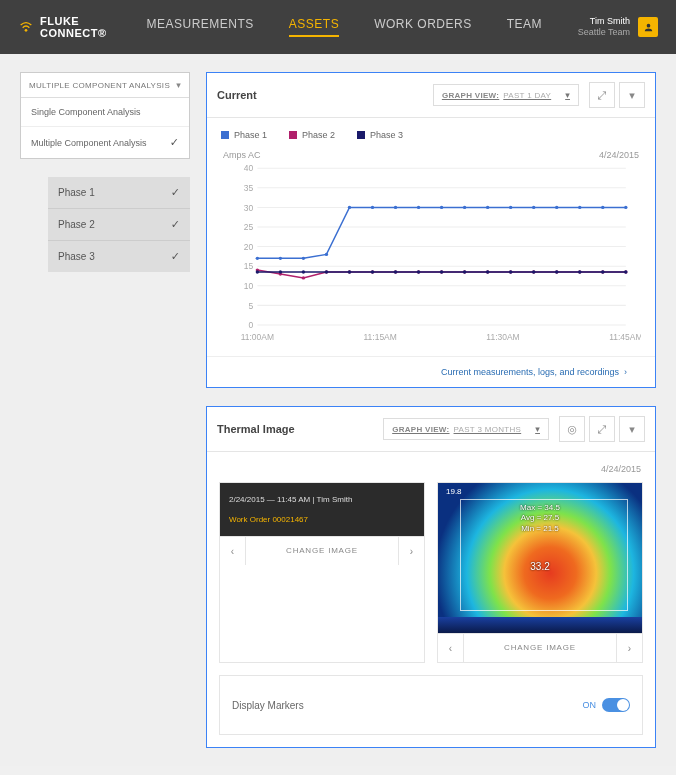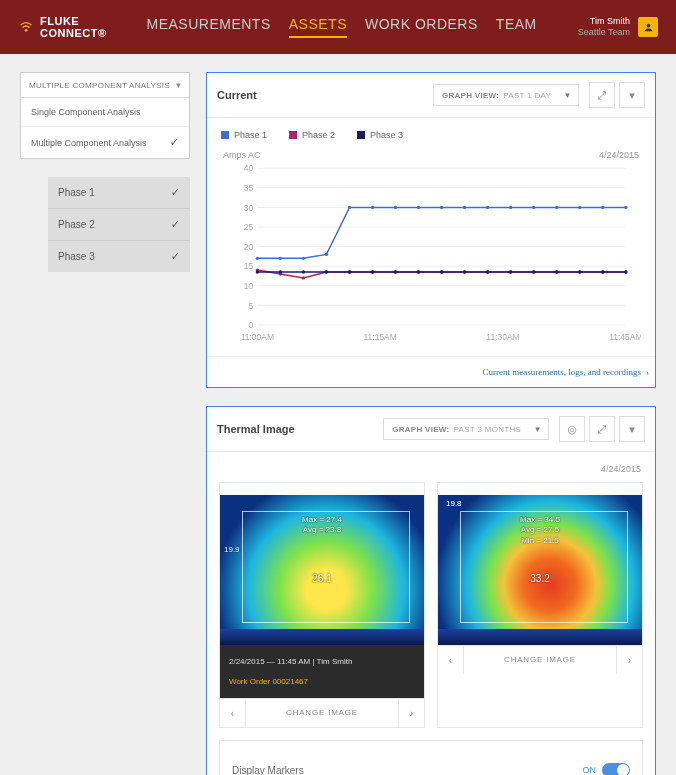--- a/index.html
+++ b/index.html
@@ -1,20 +1,20 @@
 <!DOCTYPE html>
 <html><head>
 <meta charset="utf-8">
 <style>
   * { box-sizing: border-box; margin: 0; padding: 0; }
   body { font-family: Arial, Helvetica, sans-serif; background: #f0f0f0; width: 676px; font-size: 11px; color: #333; }
-  header { background: #7f1d1d; color: #fff; height: 54px; display: flex; align-items: center; padding: 0 18px; }
+  header { background: #404040; color: #fff; height: 54px; display: flex; align-items: center; padding: 0 18px; }
   .logo { display: flex; align-items: center; gap: 6px; font-weight: bold; letter-spacing: 0.5px; font-size: 11px; }
   .logo-mark { width: 16px; height: 16px; }
-  nav { display: flex; gap: 18px; margin-left: 40px; font-size: 14px; letter-spacing: 0.5px; }
+  nav { display: flex; gap: 35px; margin-left: 40px; font-size: 12px; letter-spacing: 0.5px; }
   nav a { color: #ccc; text-decoration: none; padding-bottom: 4px; cursor: pointer; }
   nav a.active { color: #f5b400; border-bottom: 2px solid #f5b400; }
   .user { margin-left: auto; text-align: right; font-size: 9px; line-height: 1.2; display:flex; align-items:center; gap:8px;}
   .user .name { color:#fff;}
   .user .team { color:#aaa;}
   .user-icon { width:20px; height:20px; background:#f5b400; border-radius:2px; display:flex; align-items:center; justify-content:center; font-size:12px; color:#333;}
   main { display: flex; padding: 18px 20px; gap: 16px; background:#efefef; }
   aside { width: 170px; position:relative; }
   .drop { border:1px solid #ccc; background:#fff; }
   .drop-head { display:flex; justify-content:space-between; align-items:center; padding:7px 8px; border-bottom:1px solid #ddd; font-size:8px; letter-spacing:0.3px; color:#777; cursor:pointer;}
@@ -23,39 +23,39 @@
   .drop-item { padding:9px 10px; font-size:9px; color:#666; display:flex; justify-content:space-between; align-items:center; cursor:pointer;}
   .drop-item + .drop-item { border-top:1px solid #eee;}
   .phases { margin-top:18px; margin-left:28px; }
   .phase { background:#ddd; padding:9px 10px; font-size:10px; color:#555; display:flex; justify-content:space-between; align-items:center; border-top:1px solid #ccc; cursor:pointer;}
   .phase:first-child{ border-top:none;}
   .check { font-size:11px; color:#555;}
   .content { flex:1; display:flex; flex-direction:column; gap:18px; }
   .panel { background:#fff; border:1px solid #3b82f6; }
   .panel-head { display:flex; align-items:center; padding:9px 10px; border-bottom:1px solid #e5e5e5; font-size:10px; color:#555;}
   .panel-head .title { font-weight:bold; margin-right:auto; font-size:11px; color:#444;}
-  .gv { border:1px solid #ddd; padding:5px 8px; display:flex; align-items:center; gap:4px; font-size:8px; letter-spacing:0.3px; color:#777; margin-right:6px; cursor:pointer;}
+  .gv { border:1px solid #ddd; padding:5px 8px; display:flex; align-items:center; gap:4px; font-size:8px; letter-spacing:0.3px; color:#777; margin-right:6px; cursor:pointer;text-decoration:underline;}
   .gv .label{ font-weight:bold; color:#888;}
   .gv .val { color:#aaa;}
   .gv .caret { margin-left:10px; font-size:9px;}
   .iconbtn { border:1px solid #ddd; width:26px; height:26px; display:flex; align-items:center; justify-content:center; color:#888; cursor:pointer; margin-left:4px; font-size:11px;}
   .legend { display:flex; gap:22px; padding:12px 14px 4px; font-size:9px; color:#666;}
   .legend span { display:flex; align-items:center; gap:5px;}
   .sw { width:8px; height:8px; display:inline-block;}
   .chart-wrap { padding: 6px 14px 10px; }
   .chart-top { display:flex; justify-content:space-between; font-size:9px; color:#999; padding:0 2px 4px;}
   svg.chart { width:100%; height:180px; }
-  .panel-foot { text-align:right; padding:10px 6px; font-size:9px; color:#2a6db3; border-top:1px solid #eee; cursor:pointer;font-family:Liberation Serif, serif;}
+  .panel-foot { text-align:right; padding:10px 28px; font-size:9px; color:#2a6db3; border-top:1px solid #eee; cursor:pointer;}
   .panel-foot .arrow { margin-left:5px;}
   
   .thermal-body { padding:12px; }
   .thermal-date { text-align:right; font-size:9px; color:#999; padding:0 2px 8px;}
   .cards { display:flex; gap:12px;}
   .card { flex:1; border:1px solid #e5e5e5;}
-  .thumb { height:150px; position:relative; background:#701a75; overflow:hidden;margin-top:12px;}
+  .thumb { height:150px; position:relative; background:#701a75; overflow:hidden;}
   .thumb .frame { position:absolute; inset:16px 14px 22px 22px; border:1px solid rgba(255,255,255,0.7);}
   .thumb .overlay-text { position:absolute; left:50%; top:20px; transform:translateX(-50%); font-size:8px; color:#fff; line-height:1.3; text-align:center; text-shadow:0 0 2px #000;}
   .thumb .side { position:absolute; left:4px; top:50px; font-size:8px; color:#fff; text-shadow:0 0 2px #000;}
   .thumb .center { position:absolute; left:50%; top:55%; transform:translate(-50%,-50%); font-size:10px; color:#fff; text-shadow:0 0 2px #000;}
   .thumb .corner { position:absolute; left:8px; top:4px; font-size:8px; color:#fff;}
   .grad-a { position:absolute; inset:0; background:
     radial-gradient(circle at 52% 63%, #ffe64a 0%, #ffe64a 14%, #7fe24a 33%, #1db6e0 55%, #0a3080 78%);
   }
   .grad-b { position:absolute; inset:0; background:
     radial-gradient(circle at 55% 60%, #e63b1f 0%, #ef6a1f 18%, #f5c23a 32%, #7fe24a 42%, #1db6e0 58%, #0a3080 80%);
@@ -265,29 +265,20 @@
           <span class="caret">▾</span>
         </div>
         <div class="iconbtn">◎</div>
         <div class="iconbtn">⤢</div>
         <div class="iconbtn">▾</div>
       </div>
       <div class="thermal-body">
         <div class="thermal-date">4/24/2015</div>
         <div class="cards">
           <div class="card">
-            <div class="thumb">
-              <div class="grad-a"></div>
-              <div class="floor"></div>
-              <div class="frame"></div>
-              <div class="overlay-text" style="white-space:pre">Max = 27.4
-Avg = 23.8</div>
-              <div class="side">19.9</div>
-              <div class="center">26.1</div>
-            </div>
             <div class="meta">
               <div>2/24/2015 — 11:45 AM | Tim Smith</div>
               <div class="wo">Work Order 00021467</div>
             </div>
             <div class="changer">
               <div class="chg-btn">‹</div>
               <div class="chg-mid">CHANGE IMAGE</div>
               <div class="chg-btn">›</div>
             </div>
           </div>

